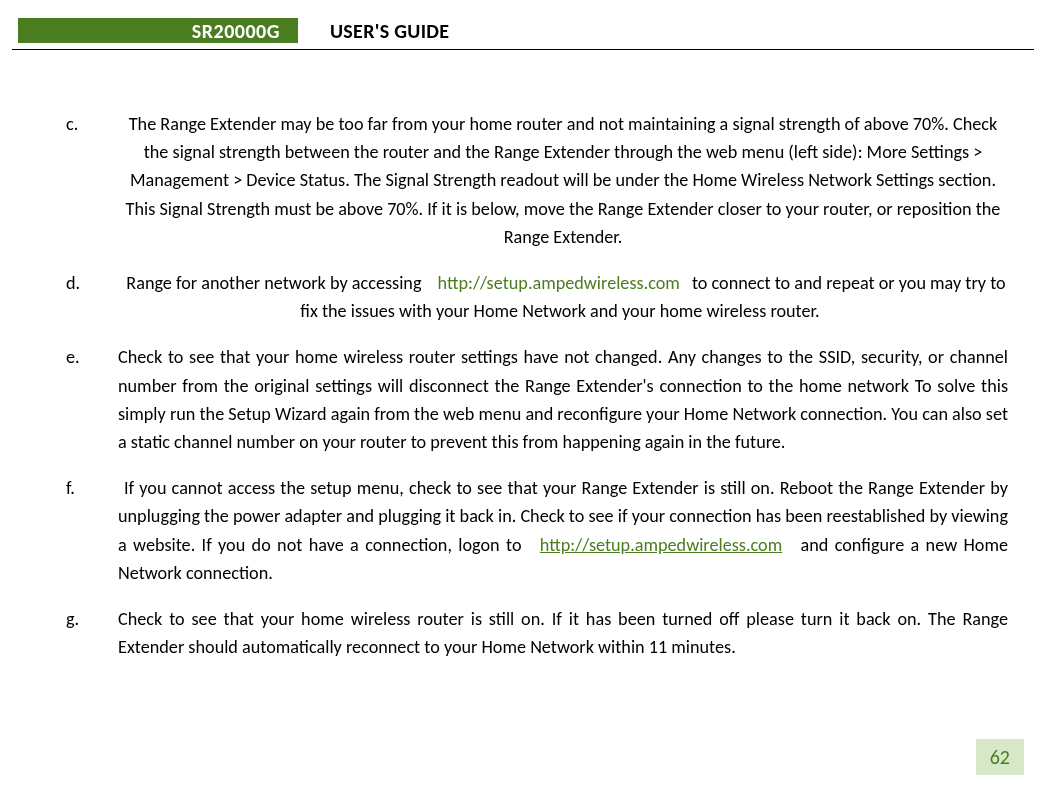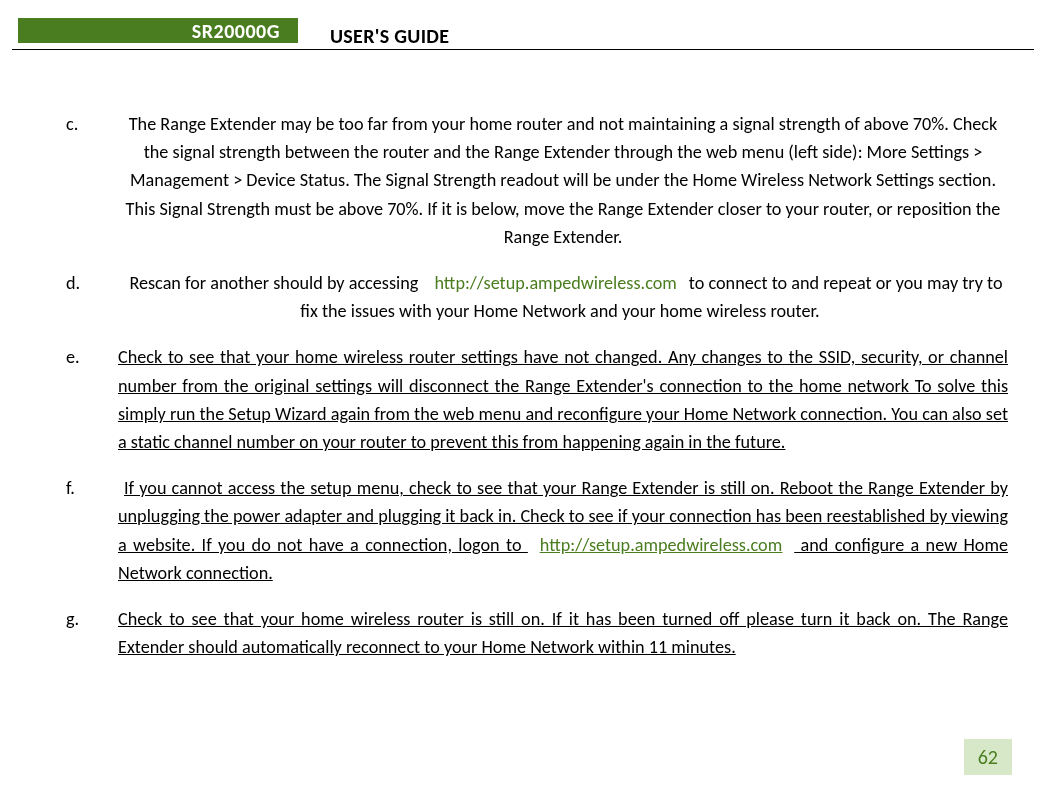--- a/index.html
+++ b/index.html
@@ -27,20 +27,21 @@
     align-items: center;
     justify-content: flex-end;
     padding: 0 12px 0 40px;
     width: 280px;
     letter-spacing: 0.5px;
   }
   .header-title {
     font-weight: bold;
     font-size: 20px;
     display: flex;
+    align-items: center;
     padding-left: 14px;
     letter-spacing: 0.3px;
   }
   .content {
     padding: 42px 28px 0 28px;
     font-size: 18.2px;
     line-height: 1.55;
   }
   .list-item {
     display: flex;
@@ -49,26 +50,26 @@
   .marker {
     width: 48px;
     flex-shrink: 0;
     text-align: left;
     padding-left: 8px;
   }
   .item-body {
     flex: 1;
     text-align: center;
   }
-  .justify { text-align: justify; text-decoration: underline; }
+  .justify { text-align: justify; }
   .link-green { color: #4a7d1f; }
   .link-green-u { color: #4a7d1f; text-decoration: underline; }
   .page-num-box {
     position: absolute;
-    right: 36px;
+    right: 24px;
     bottom: 22px;
     background: #d6e8c8;
     color: #4a7d1f;
     font-size: 20px;
     padding: 6px 8px;
     min-width: 34px;
     text-align: center;
   }
 </style>
 </head>
@@ -86,21 +87,21 @@
 <div class="content">
 
   <div class="list-item">
     <div class="marker">c.</div>
     <div class="item-body">The Range Extender may be too far from your home router and not maintaining a signal strength of above 70%. Check the signal strength between the router and the Range Extender through the web menu (left side): More Settings &gt; Management &gt; Device Status. The Signal Strength readout will be under the Home Wireless Network Settings section. This Signal Strength must be above 70%. If it is below, move the Range Extender closer to your router, or reposition the Range Extender.</div>
   </div>
 
   <div class="list-item">
     <div class="marker">d.</div>
     <div class="item-body">
-      <span>Rescan for another should by accessing </span><span class="link-green">http://setup.ampedwireless.com</span><span>to connect to and repeat or you may try to fix the issues with your Home Network and your home wireless router.</span>
+      <span>Range for another network by accessing </span><span class="link-green">http://setup.ampedwireless.com</span><span>to connect to and repeat or you may try to fix the issues with your Home Network and your home wireless router.</span>
     </div>
   </div>
 
   <div class="list-item">
     <div class="marker">e.</div>
     <div class="item-body justify">Check to see that your home wireless router settings have not changed. Any changes to the SSID, security, or channel number from the original settings will disconnect the Range Extender's connection to the home network To solve this simply run the Setup Wizard again from the web menu and reconfigure your Home Network connection. You can also set a static channel number on your router to prevent this from happening again in the future.</div>
   </div>
 
   <div class="list-item">
     <div class="marker">f.</div>

